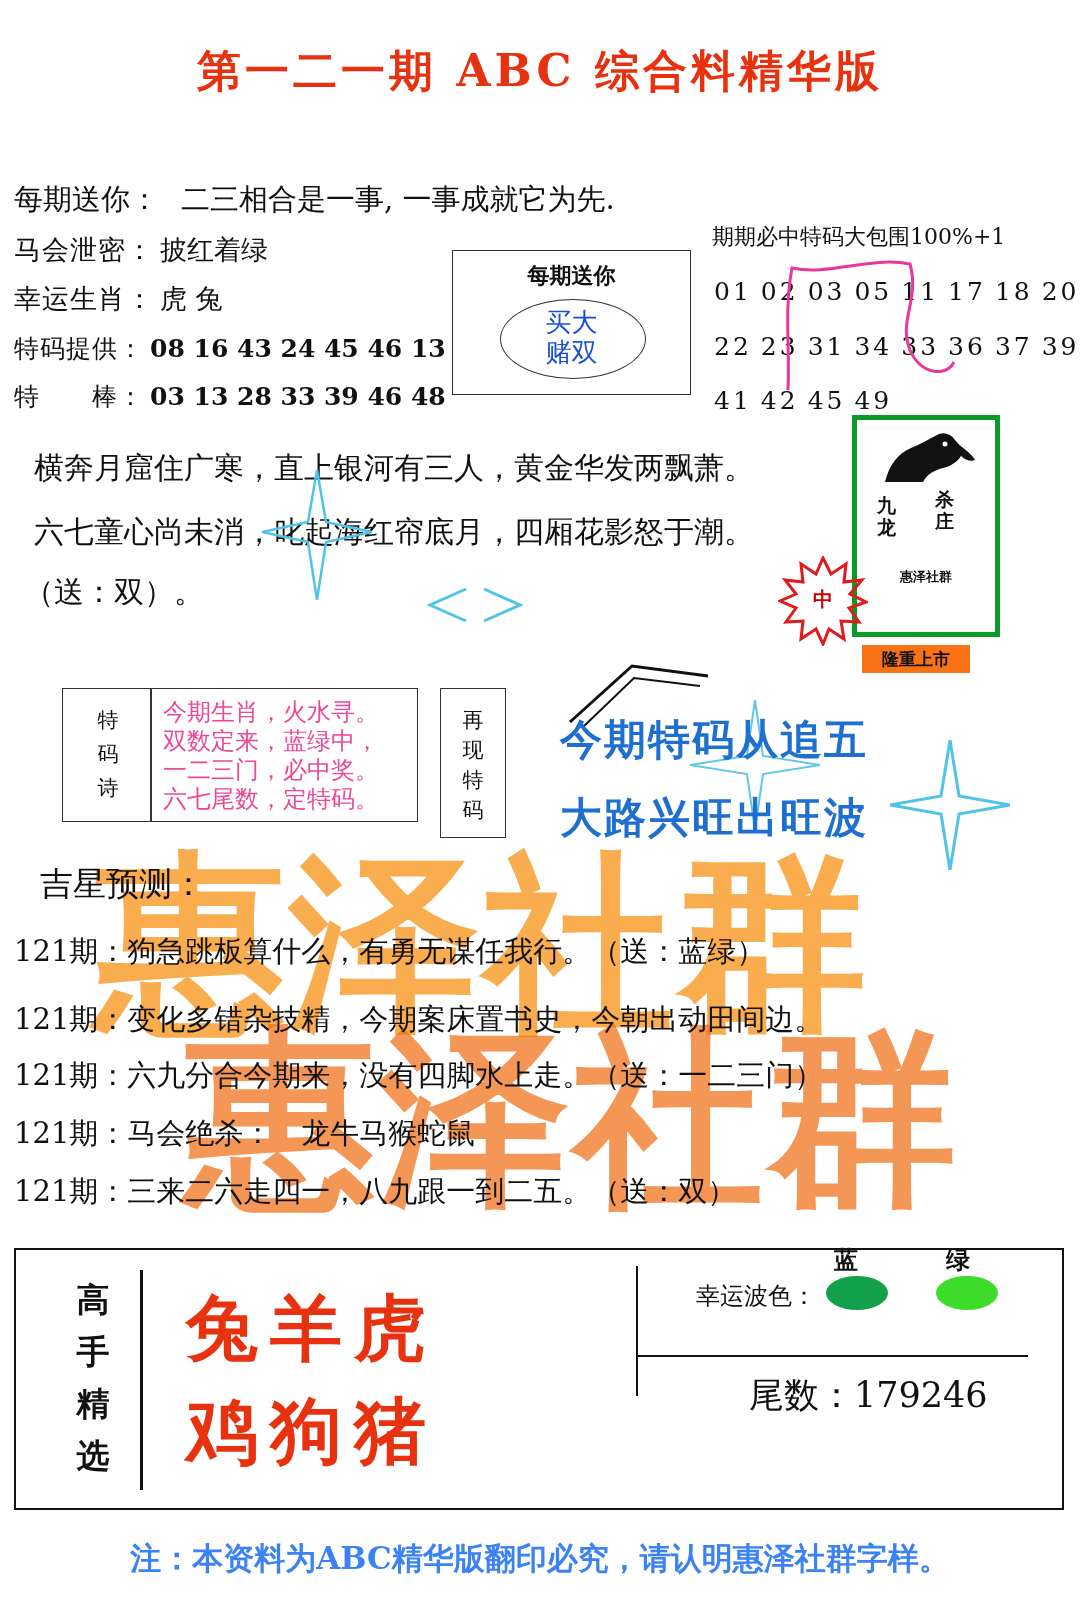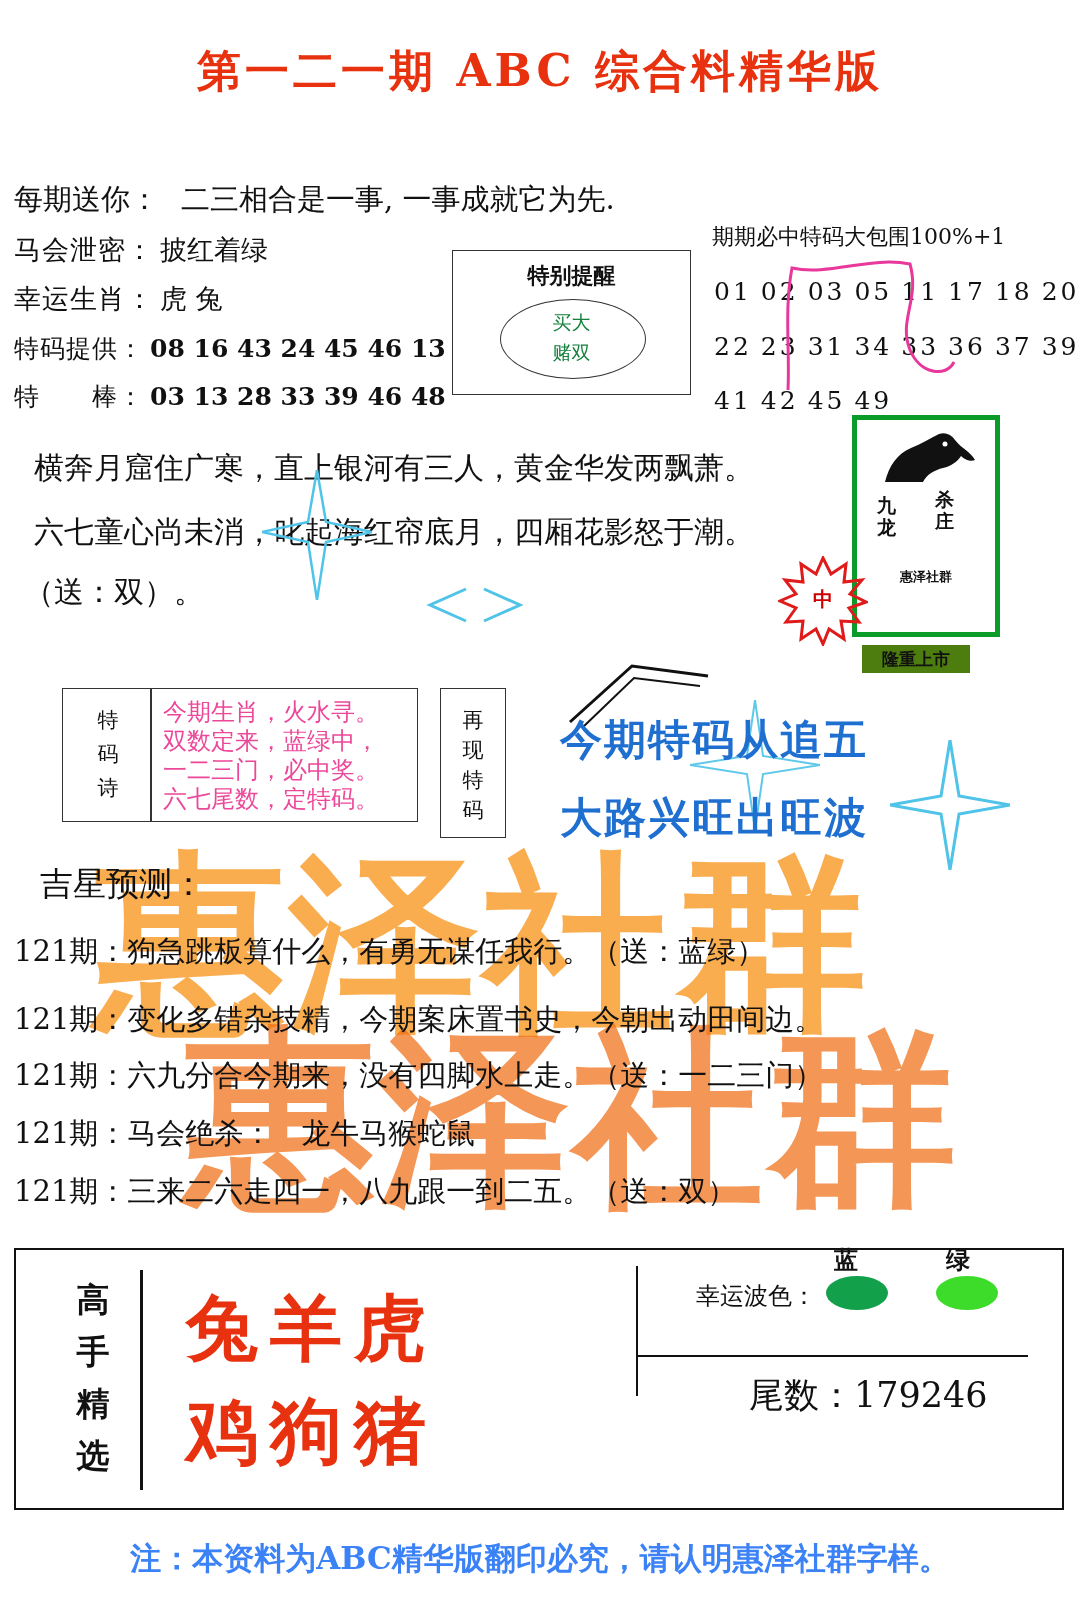--- a/index.html
+++ b/index.html
@@ -86,23 +86,23 @@
     border: 1.4px solid #333;
     border-radius: 50%;
   }
   .reminder-text {
     position: absolute;
     left: 0;
     top: 56px;
     width: 100%;
     text-align: center;
     font-family: "DejaVu Serif", "Liberation Serif", serif;
-    font-size: 19px;
+    font-size: 26px;
     line-height: 30px;
-    color: #15803d;
+    color: #1d4ed8;
   }
 
   
   .num-head {
     position: absolute;
     left: 712px;
     top: 222px;
     font-family: "DejaVu Serif", "Liberation Serif", serif;
     font-size: 22px;
     color: #111;
@@ -187,21 +187,21 @@
     font-size: 13px;
     font-weight: bold;
     color: #111;
   }
   .market-badge {
     position: absolute;
     left: 862px;
     top: 645px;
     width: 108px;
     height: 28px;
-    background: #4d7c0f;
+    background: #f97316;
     font-family: "DejaVu Serif", "Liberation Serif", serif;
     font-size: 17px;
     font-weight: bold;
     color: #111;
     text-align: center;
     line-height: 28px;
   }
   .starburst {
     position: absolute;
     left: 778px;
@@ -458,21 +458,21 @@
     <span class="lbl">幸运生肖：</span><span class="val">虎 兔</span>
   </div>
   <div class="info-line" style="left:14px; top:332px; font-size:25px;">
     <span class="lbl">特码提供：</span><span class="val" style="font-weight:bold">08 16 43 24 45 46 13</span>
   </div>
   <div class="info-line" style="left:14px; top:380px; font-size:25px;">
     <span class="lbl">特　　棒：</span><span class="val" style="font-weight:bold">03 13 28 33 39 46 48</span>
   </div>
 
   <div class="reminder-box">
-    <div class="reminder-title">特别提醒</div>
+    <div class="reminder-title">每期送你</div>
     <div class="reminder-ellipse"></div>
     <div class="reminder-text">
       <span>买大</span><br>
       <span>赌双</span>
     </div>
   </div>
 
   <div class="num-head">期期必中特码大包围100%+1</div>
   <div class="num-row" style="top:277px;">
     <span>01</span><span>02</span><span>03</span><span>05</span><span>11</span><span>17</span><span>18</span><span>20</span>

